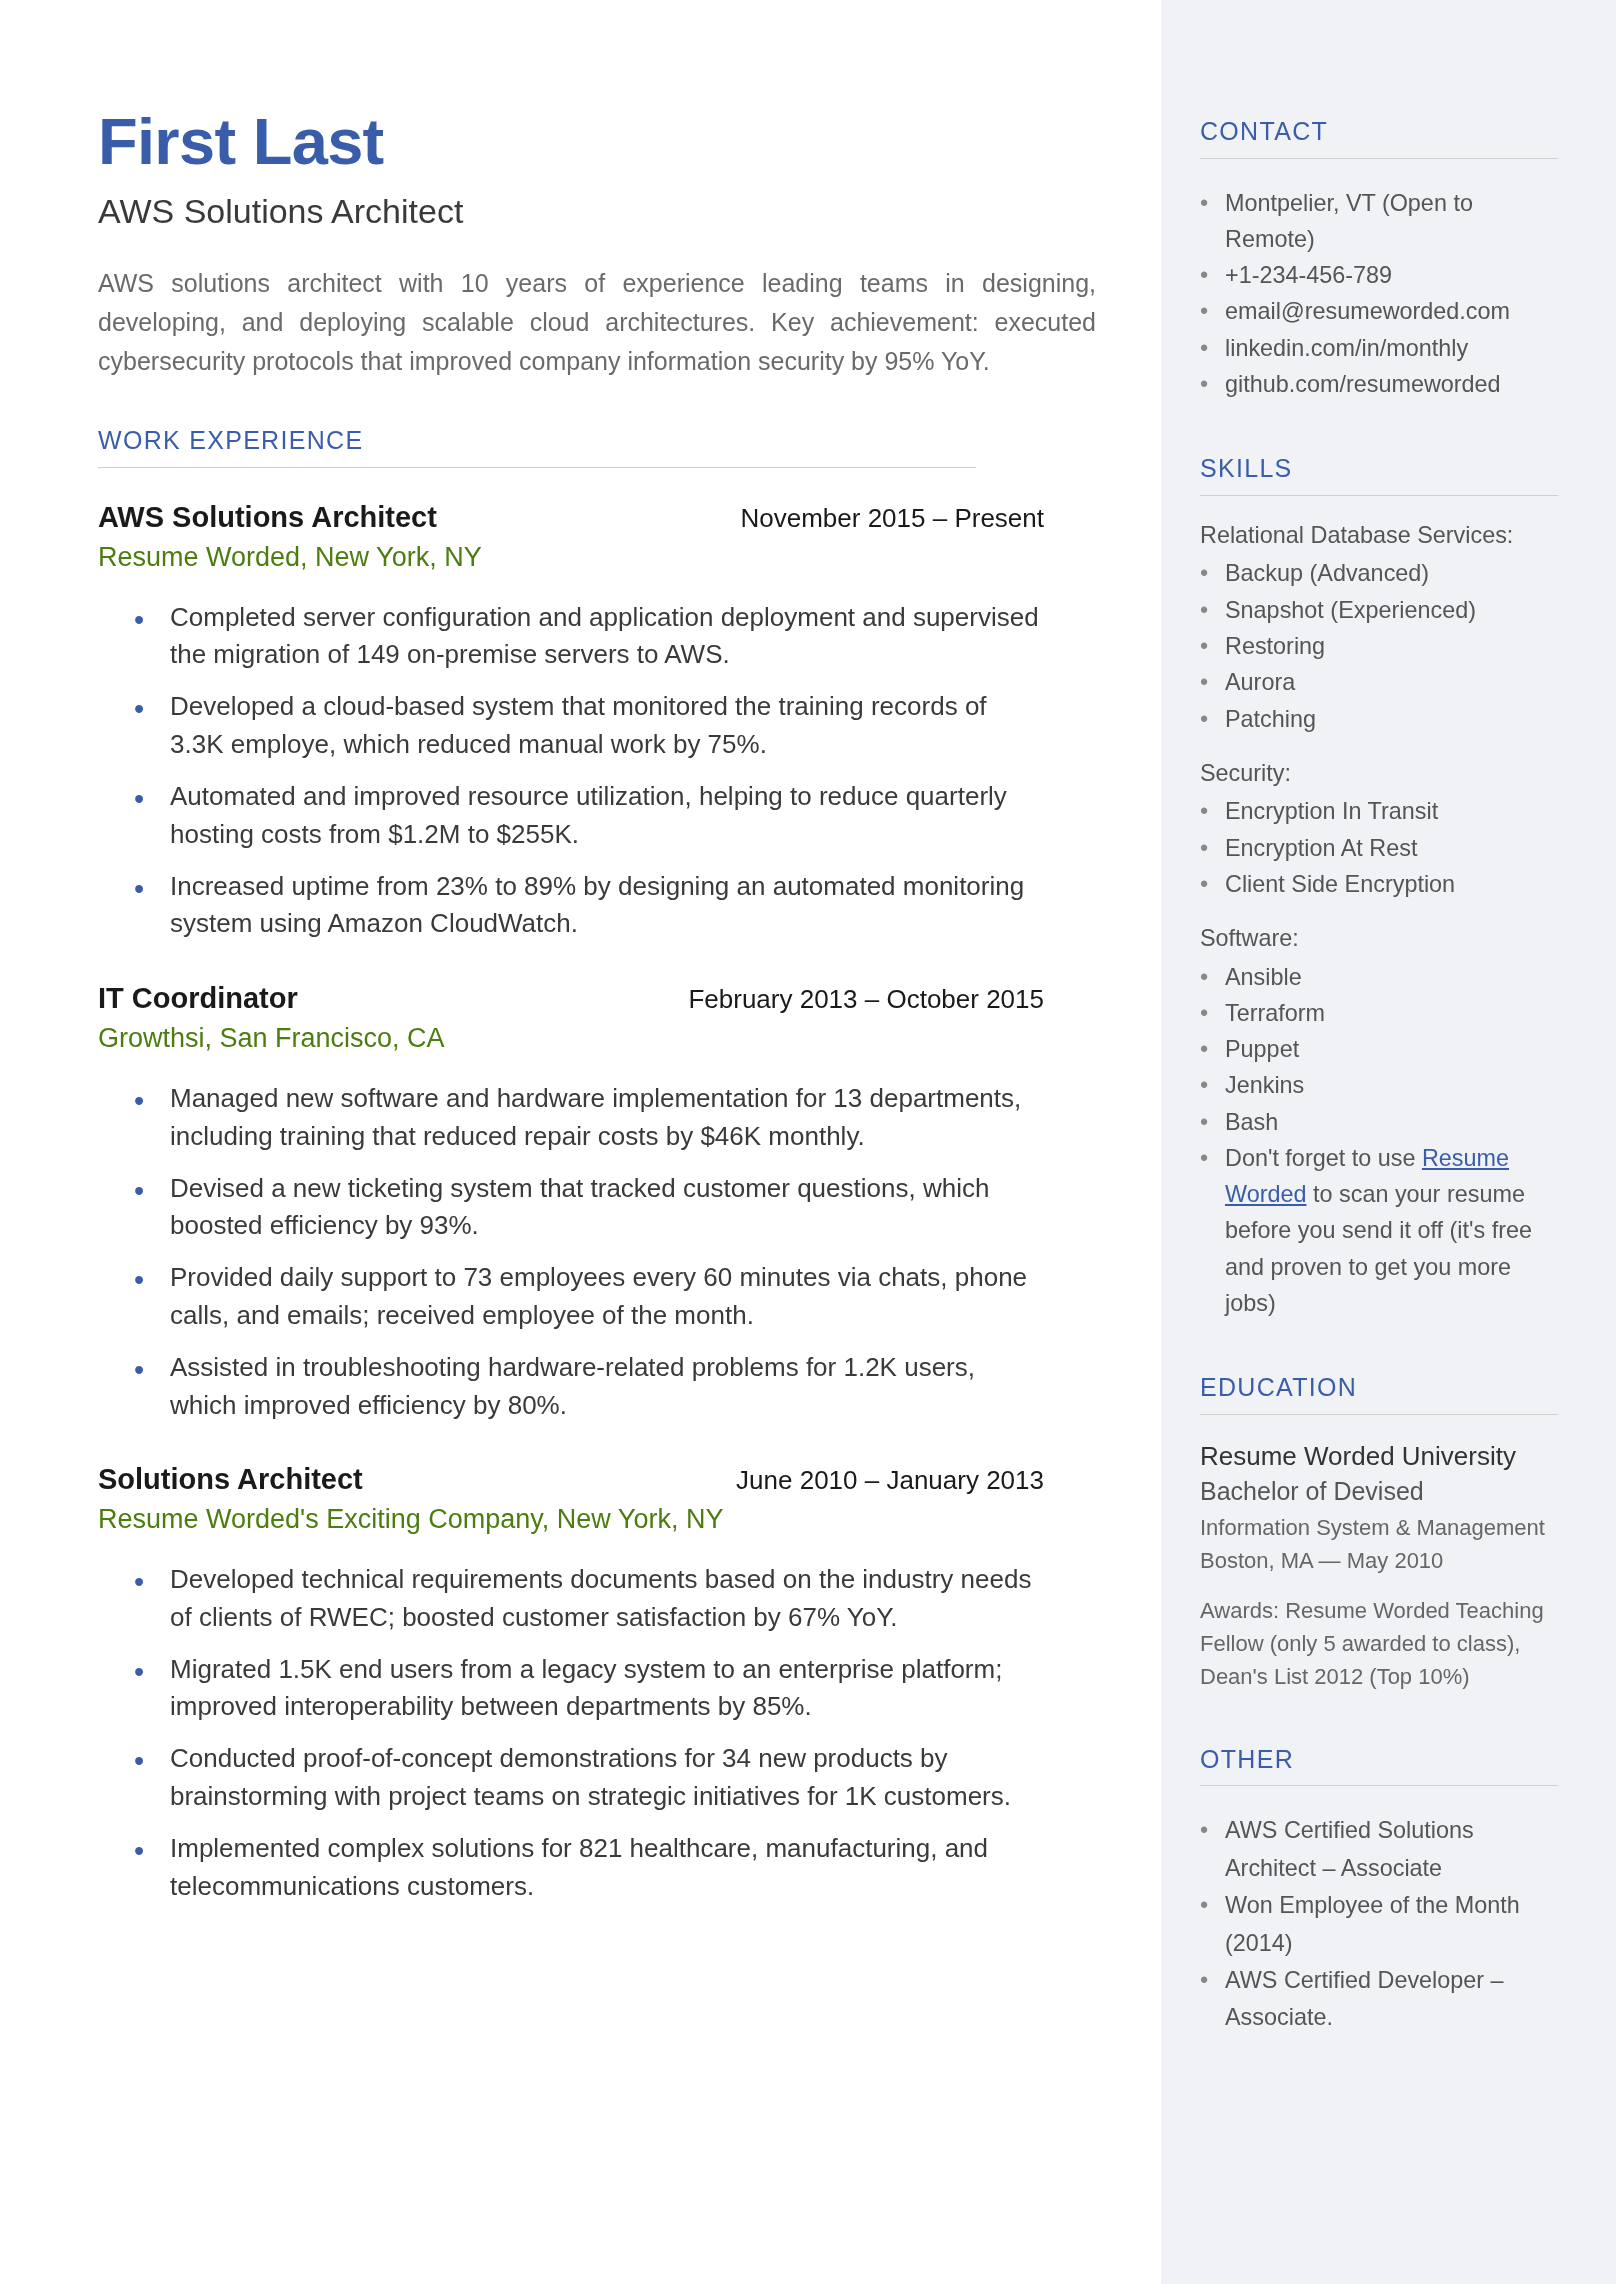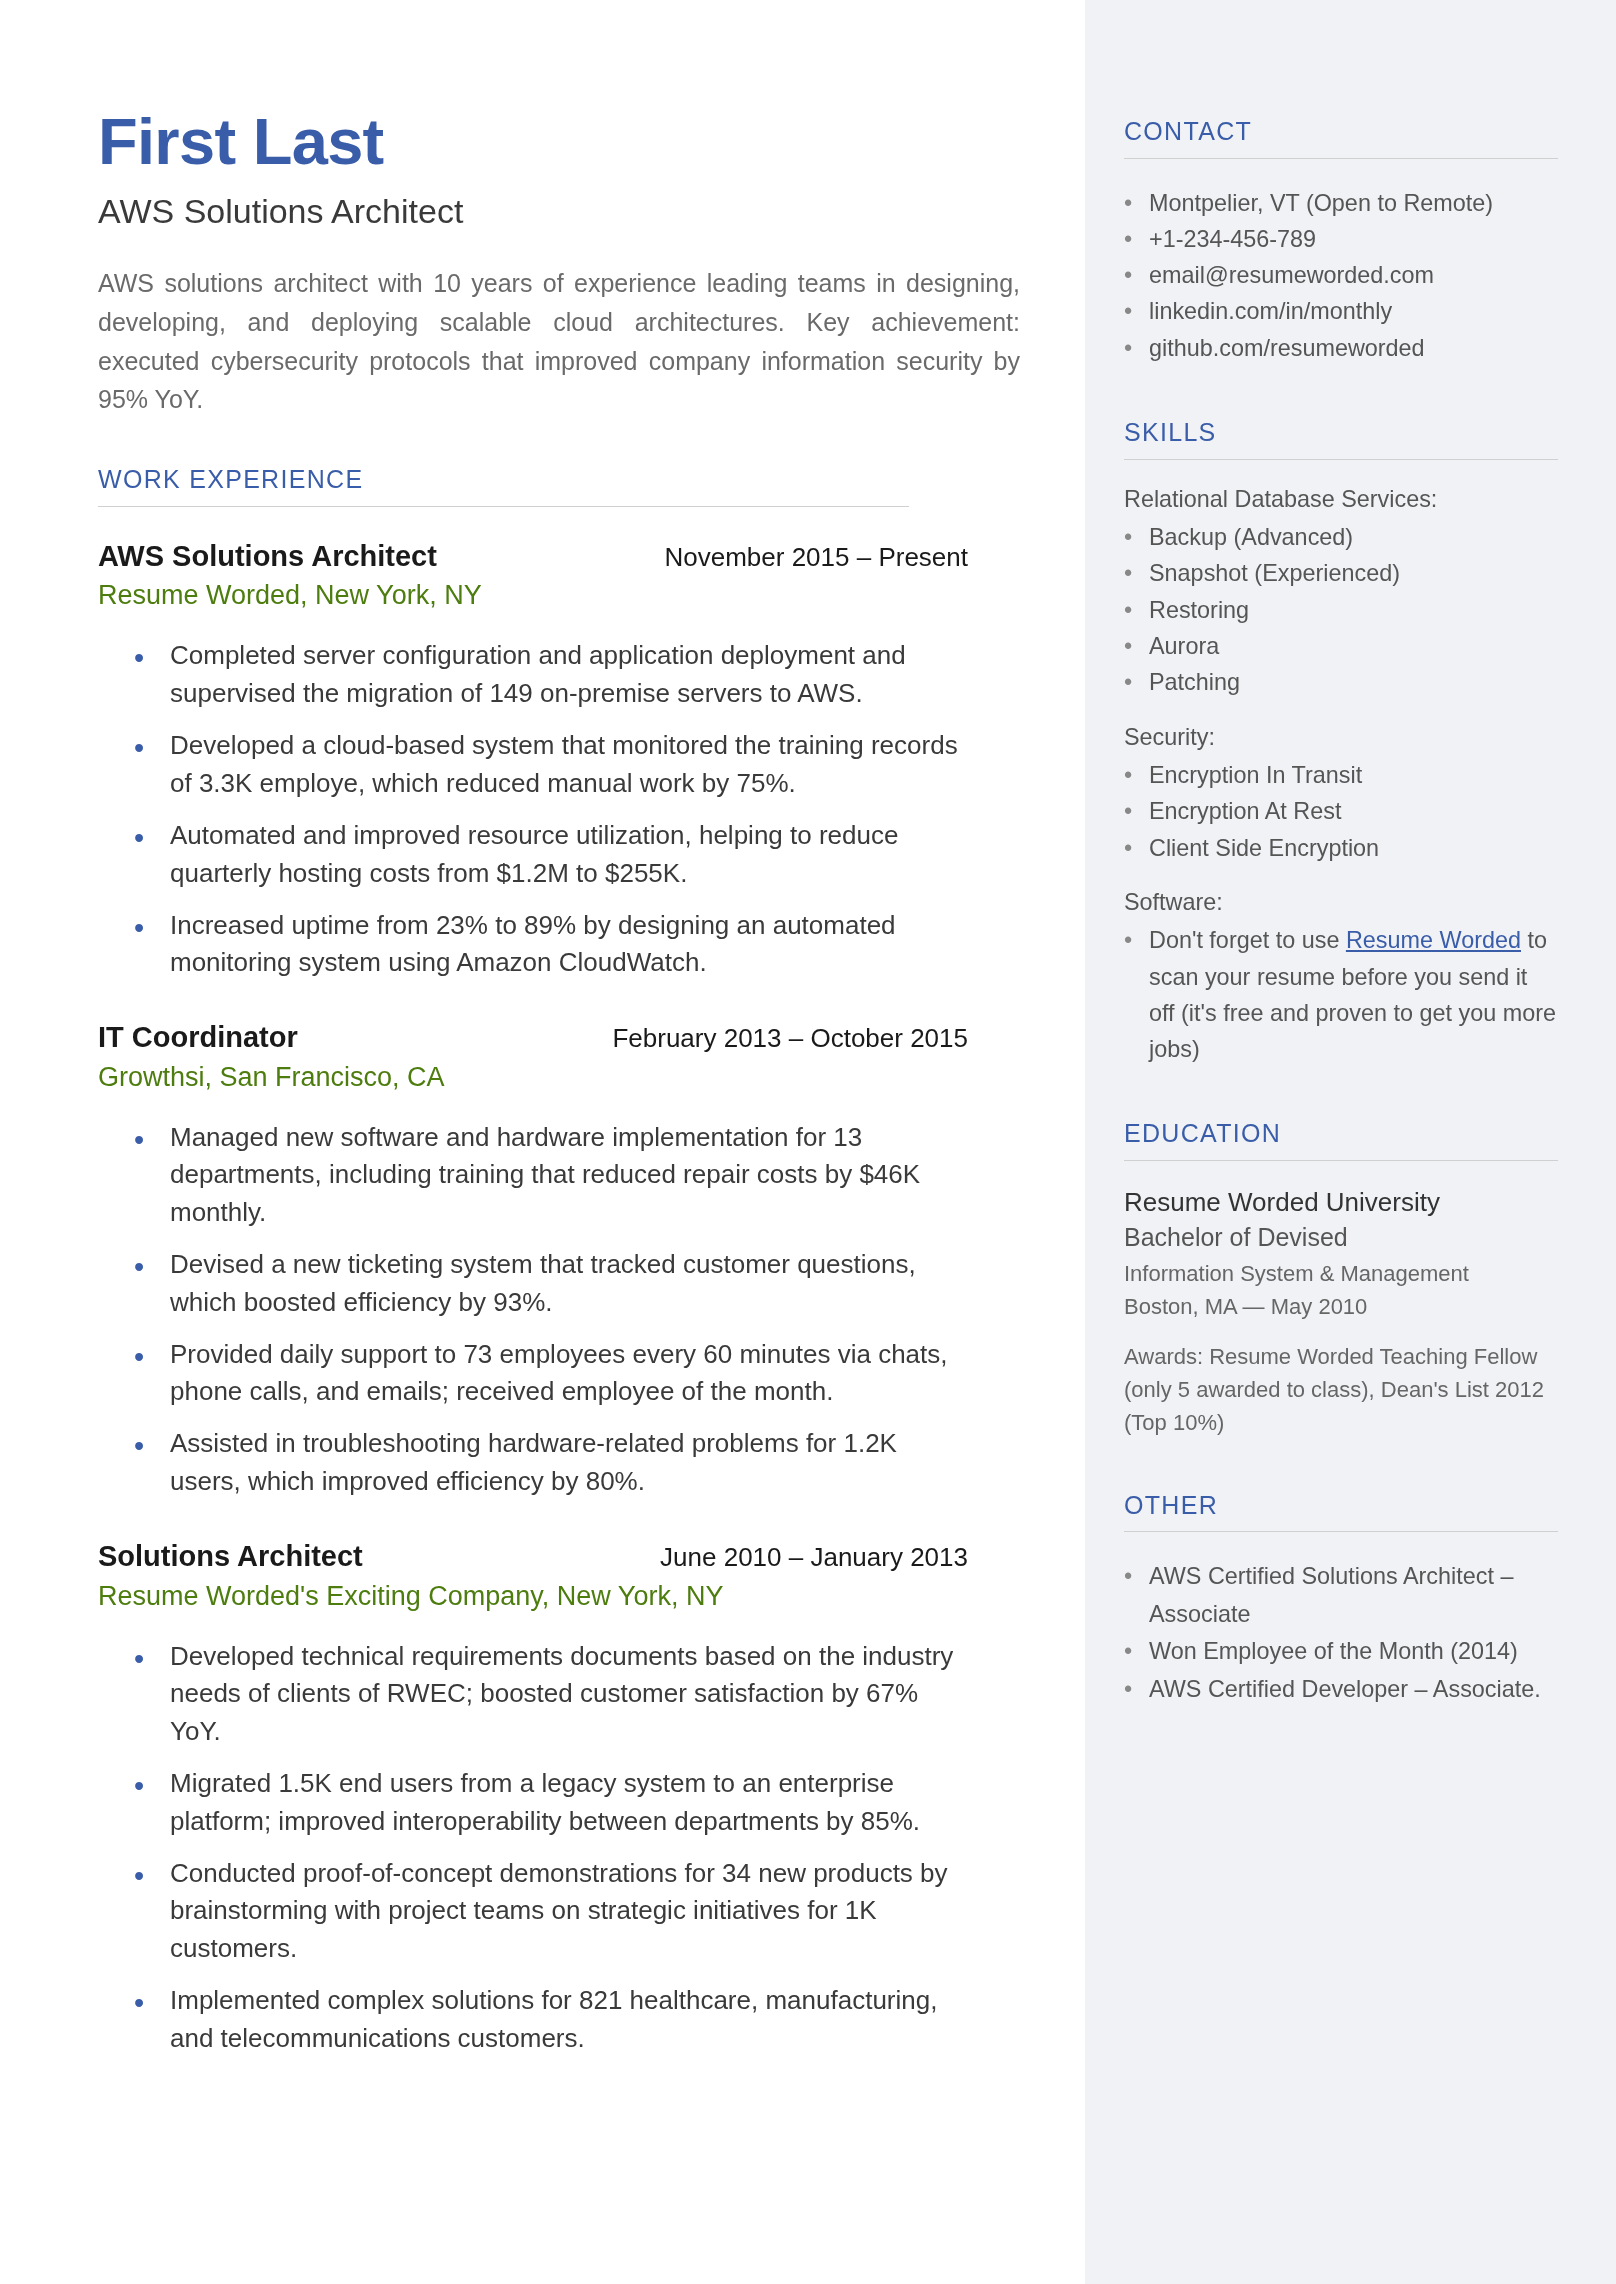--- a/index.html
+++ b/index.html
@@ -1,18 +1,18 @@
 <!DOCTYPE html>
 <html style="font-size:10.4px"><head>
 <meta charset="utf-8">
 <style>
 *{box-sizing:border-box;margin:0;padding:0}
 body{font-family:Arial,Helvetica,sans-serif;background:#fff;width:1617px;height:2284px;display:flex}
 .main{flex:1;padding:104px 65px 0 98px}
-.side{width:532px;background:#f0f2f5;padding:117px 59px 0 39px}
+.side{width:456px;background:#f0f2f5;padding:117px 59px 0 39px}
 .name{font-size:65px;font-weight:900;color:#3a5da9;letter-spacing:-0.7px;margin-bottom:13px}
 .title{font-size:34px;color:#3a3a3a;margin-bottom:33px}
 .summary{font-size:25px;color:#6a6a6a;line-height:1.55;text-align:justify;margin-bottom:46px}
 .sec-h{font-size:25px;color:#3a5da9;letter-spacing:1.3px;margin-bottom:11.7px}
 .main .hr{border:none;border-top:1.3px solid #d0d0d0;width:88%;margin-bottom:33px}
 .side .hr{border:none;border-top:1.3px solid #d0d0d0;margin-bottom:26px}
 .job-head{display:flex;justify-content:space-between;align-items:baseline;padding-right:52px}
 .job-title{font-size:29px;font-weight:700;color:#1a1a1a}
 .job-dates{font-size:26px;color:#1a1a1a}
 .job-loc{font-size:27px;color:#4d7c0f;margin:7.8px 0 26px}
@@ -106,20 +106,27 @@
           <li>Aurora</li>
           <li>Patching</li>
         </ul>
         <div class="skill-h">Security:</div>
         <ul class="side-list">
           <li>Encryption In Transit</li>
           <li>Encryption At Rest</li>
           <li>Client Side Encryption</li>
         </ul>
         <div class="skill-h">Software:</div>
+        <ul class="side-list">
+          <li>Ansible</li>
+          <li>Terraform</li>
+          <li>Puppet</li>
+          <li>Jenkins</li>
+          <li>Bash</li>
+        </ul>
       </div>
     <div class="tip">
       <span>Don't forget to use </span><a href="#">Resume Worded</a><span> to scan your resume before you send it off (it's free and proven to get you more jobs)</span>
     </div>
   </div>
   <div class="side-block">
     <div class="sec-h">EDUCATION</div>
     <hr class="hr">
     <div class="edu-school">Resume Worded University</div>
     <div class="edu-deg">Bachelor of Devised</div>

